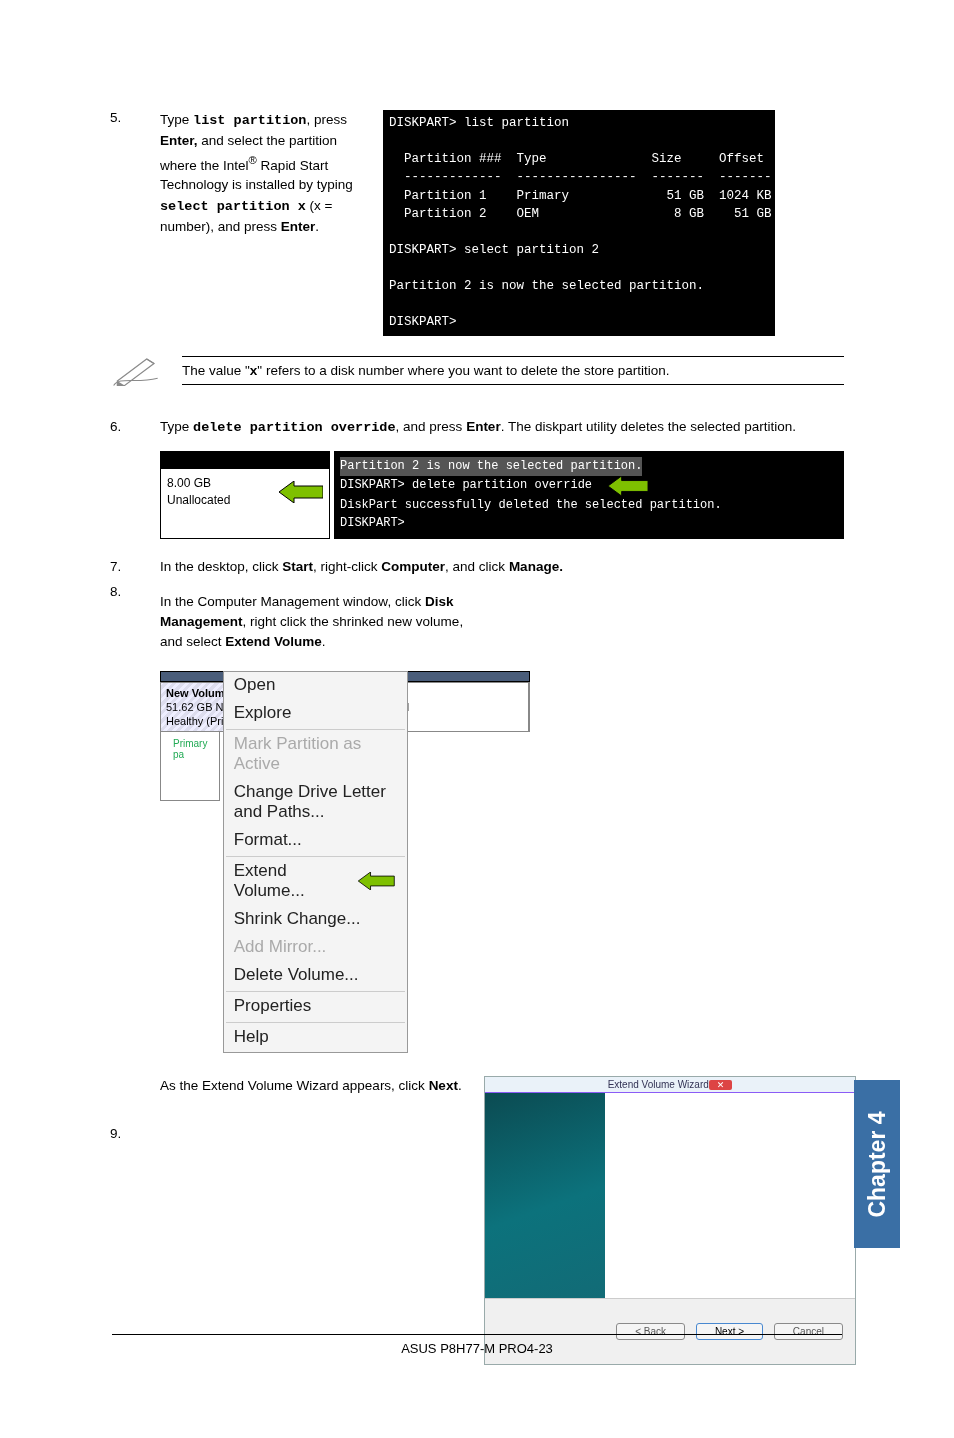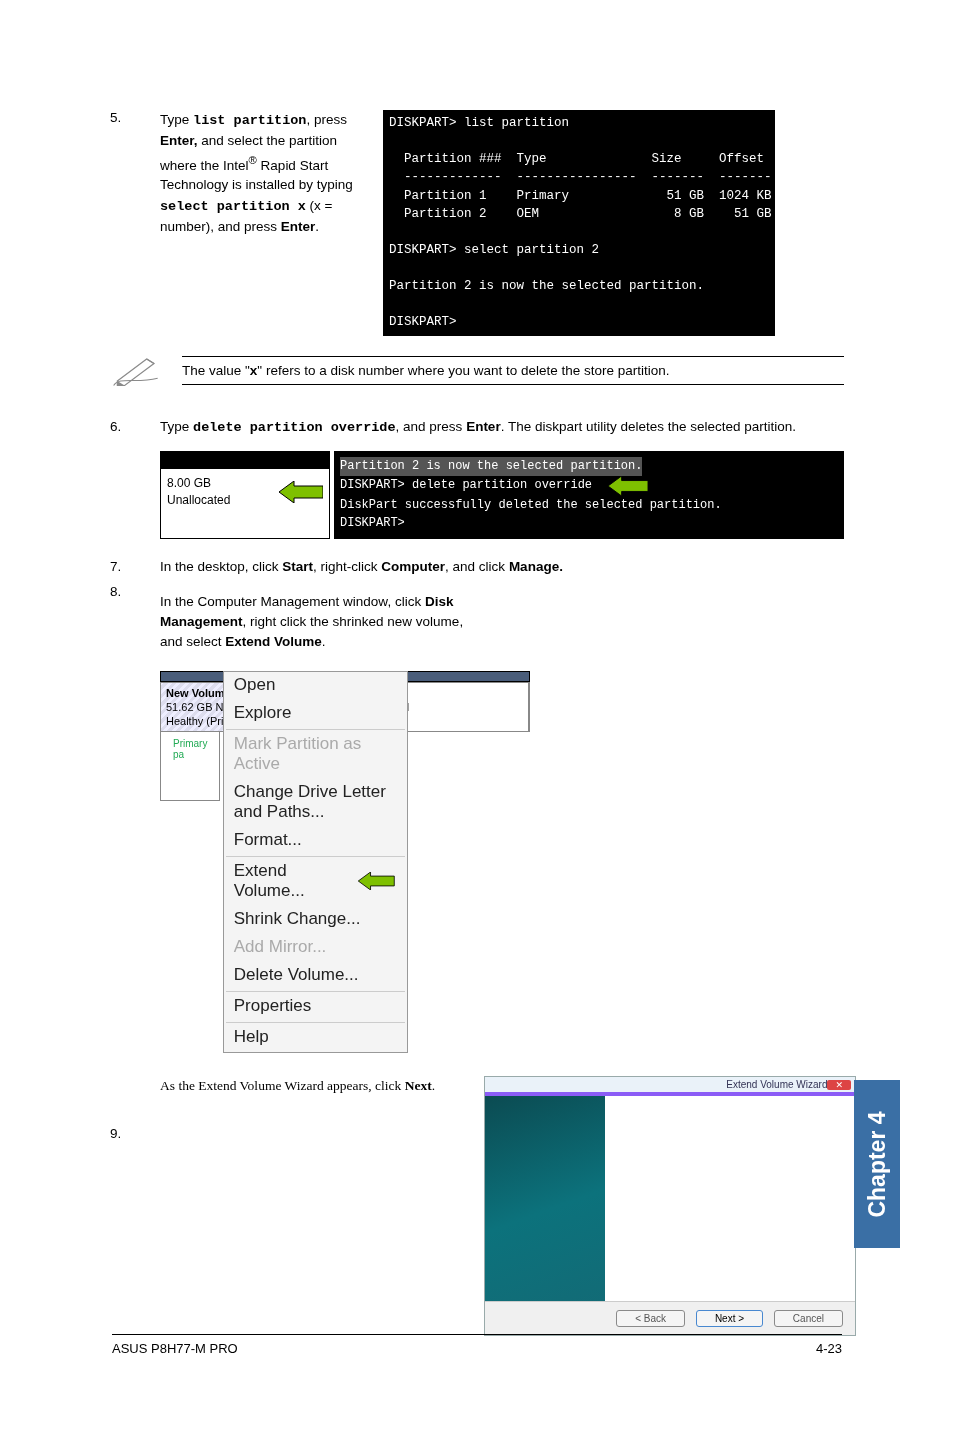--- a/index.html
+++ b/index.html
@@ -178,37 +178,36 @@
       gap: 4px;
     }
     .step9-row {
       display: flex;
       gap: 14px;
       margin-top: -50px;
     }
     .step9-text {
       width: 310px;
       line-height: 1.5;
-      font-family: Liberation Serif, serif;
     }
     .wizard {
       width: 372px;
       border: 1px solid #9aa;
       font-size: 10px;
       background: #fff;
     }
     .wizard-title-bar {
       background: #eaf2f9;
       display: flex;
-      justify-content: flex-end;
+      justify-content: center;
       align-items: center;
       padding: 2px 4px;
       font-size: 10px;
       color: #335;
-      border-bottom: 4px solid #8b5cf6;
+      border-bottom: 1px solid #8b5cf6;
     }
     .wizard-close {
       background: #d44;
       color: #fff;
       padding: 0px 8px;
       border-radius: 2px;
       font-size: 9px;
     }
     .wizard-body {
       display: flex;
@@ -230,21 +229,21 @@
       line-height: 1.3;
     }
     .wizard-desc {
       font-size: 9px;
       color: #333;
       line-height: 1.4;
       margin-bottom: 14px;
     }
     .wizard-footer {
       text-align: right;
-      padding: 8px 12px;
+      padding: 24px 12px;
       background: #f0f0f0;
       border-top: 1px solid #ccc;
     }
     .wizard-btn {
       display: inline-block;
       border: 1px solid #8a8a8a;
       border-radius: 3px;
       padding: 2px 18px;
       font-size: 10px;
       background: #f5f5f5;
@@ -275,21 +274,21 @@
       white-space: nowrap;
     }
     
     .footer {
       position: absolute;
       bottom: 82px;
       left: 112px;
       right: 112px;
       border-top: 1px solid #000;
       display: flex;
-      justify-content: space-between;
+      justify-content: center;
       font-size: 13px;
       padding-top: 6px;
     }
     svg.arrow-l { display: inline-block; }
   </style>
 </head>
 <body>
 
 <div class="page-content">
 

